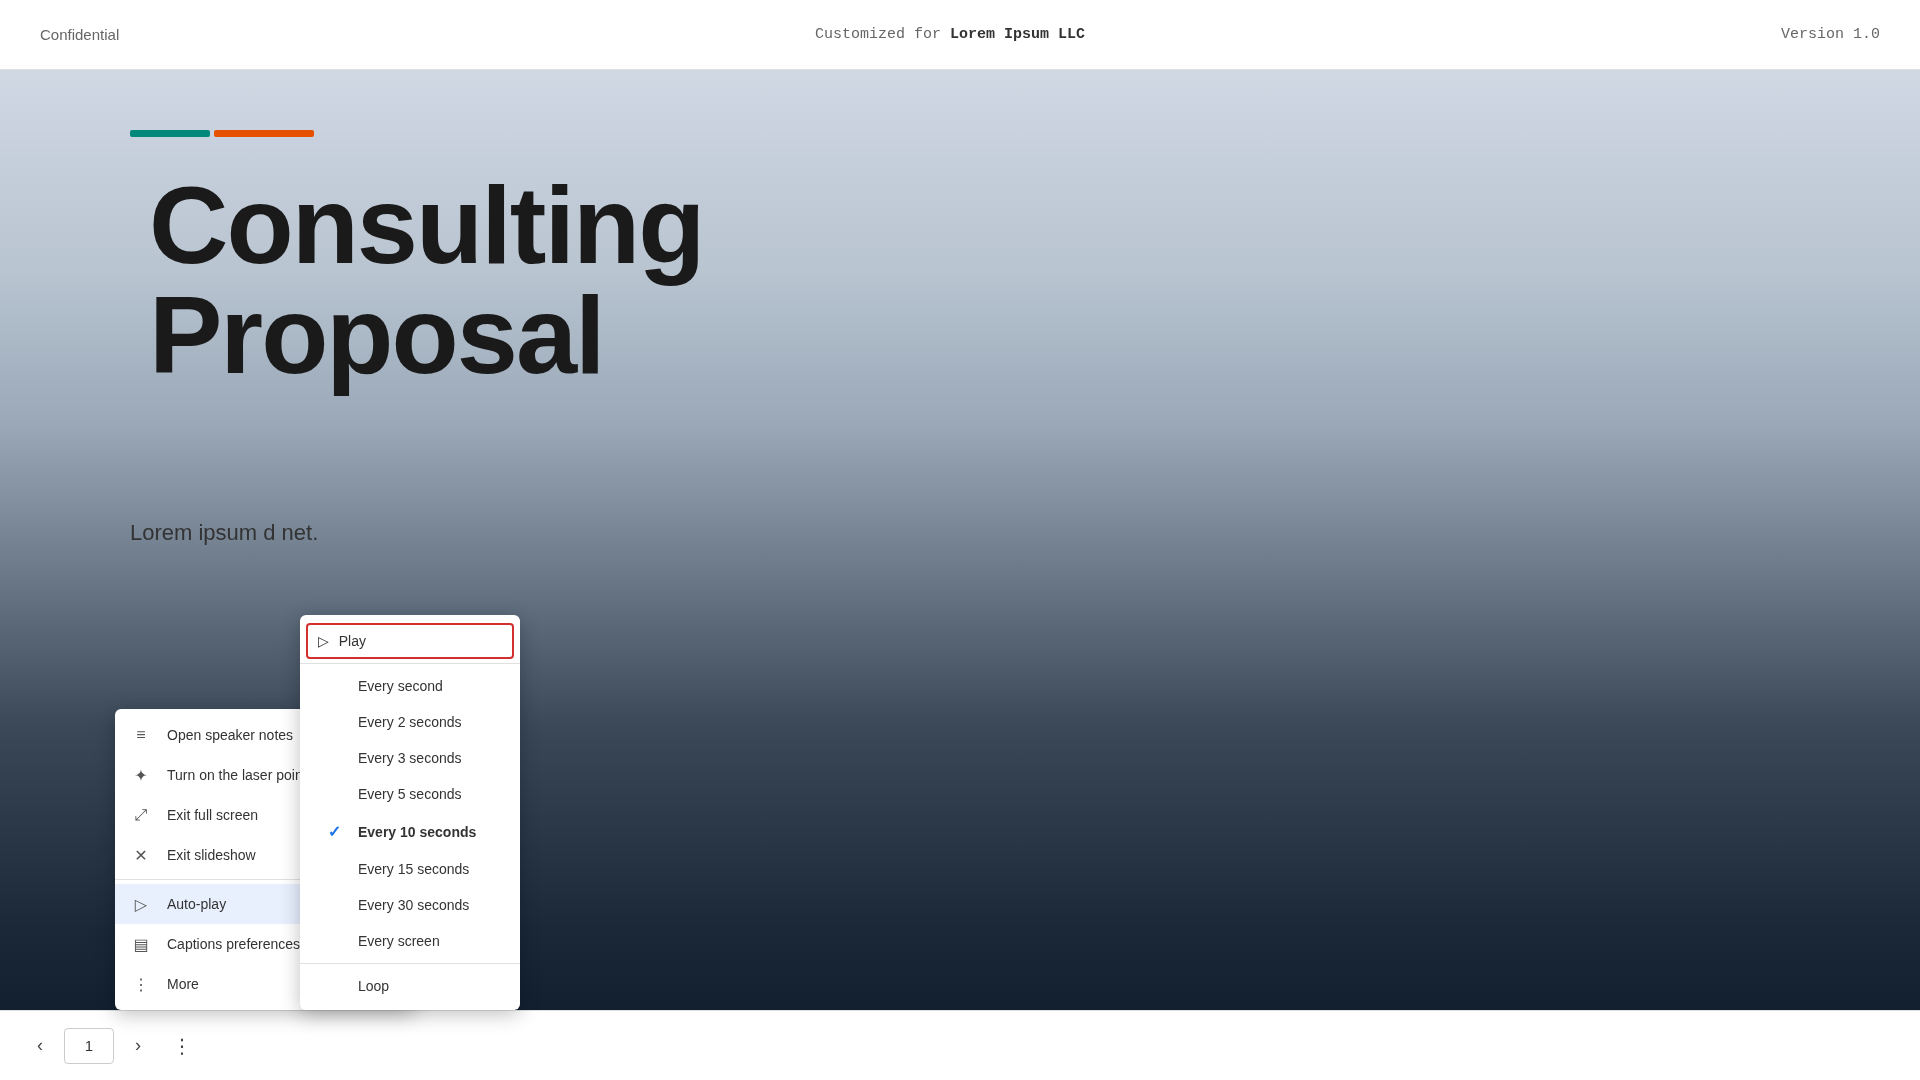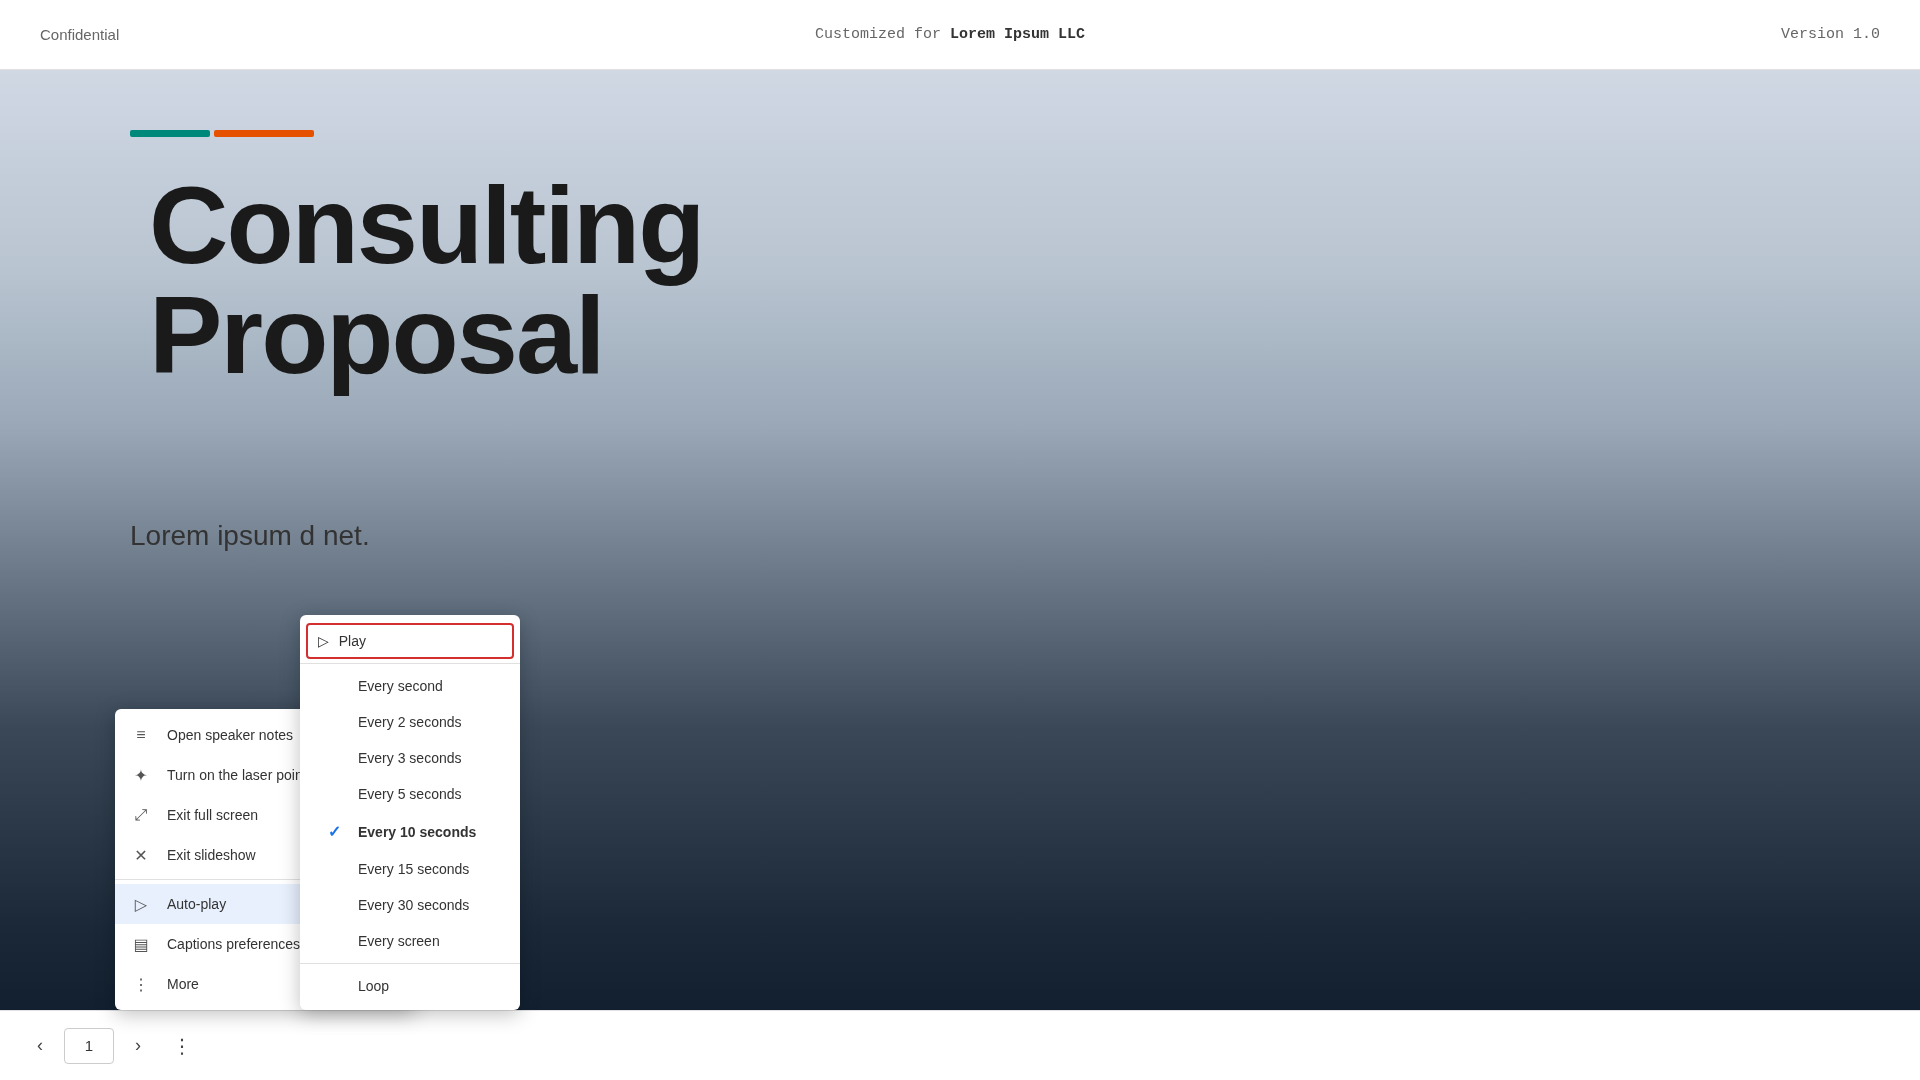--- a/index.html
+++ b/index.html
@@ -102,21 +102,21 @@
       line-height: 1.0;
       letter-spacing: -2px;
       margin-left: 12px;
     }
 
     
     .subtitle {
       position: absolute;
       top: 450px;
       left: 130px;
-      font-size: 28px;
+      font-size: 22px;
       color: #333;
       font-weight: 400;
     }
 
     
     .bottom-nav {
       position: absolute;
       bottom: 0;
       left: 0; right: 0;
       height: 70px;

